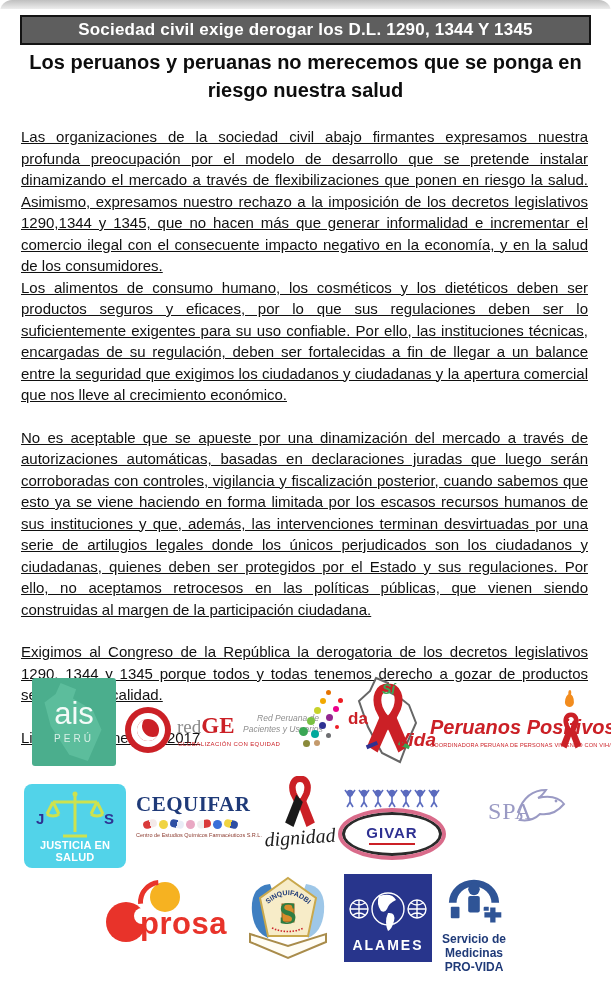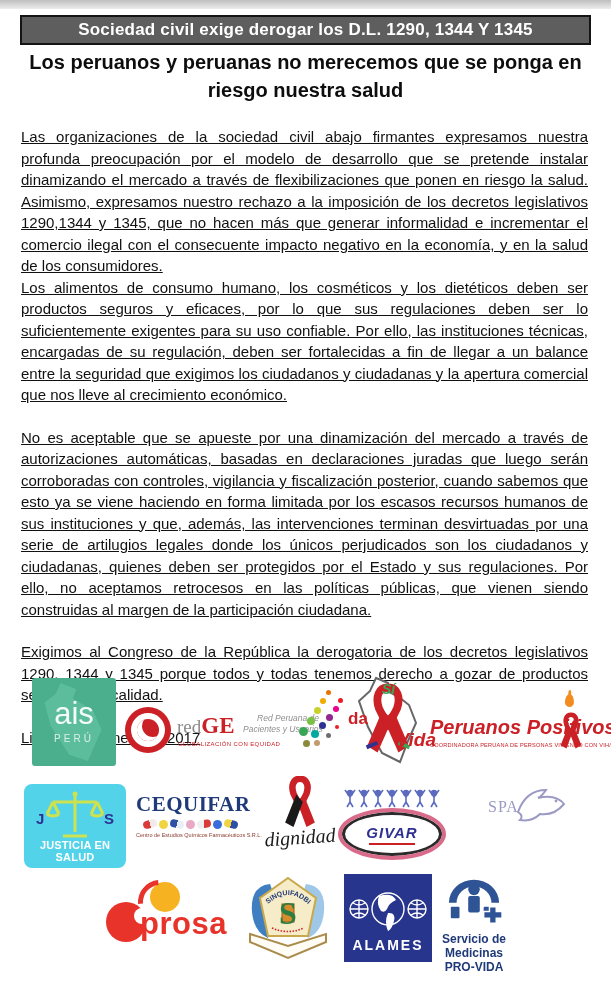--- a/index.html
+++ b/index.html
@@ -1,19 +1,19 @@
 <!DOCTYPE html>
 <html><head>
 <meta charset="utf-8">
 <style>
   html,body { margin:0; padding:0; background:#ffffff; }
   .page {
     position:relative; width:611px; height:999px; margin:0 auto;
     background:#ffffff; overflow:hidden;
-    font-family:"Liberation Sans", sans-serif; color:#111;
+    font-family:"Liberation Sans", sans-serif; color:#111;border-radius:12px;
   }
   .top-edge {
     position:absolute; left:0; top:0; width:611px; height:9px;
     background:linear-gradient(#bfbfbf,#ededed);
   }
   .banner {
     position:absolute; left:20px; top:15px; width:567px; height:26px;
     background:#5e5e5e; border:2px solid #141414;
     display:flex; align-items:center; justify-content:center;
   }
@@ -103,28 +103,28 @@
   .dg-ribbon { display:block; margin:0 auto; }
   .dg-label { display:block; margin-top:-2px; font-family:"Liberation Serif", serif; font-style:italic;
     font-size:20px; color:#1a1a1a; transform:rotate(-4deg); }
 
   
   .givar { left:338px; top:788px; width:108px; height:78px; }
   .gv-figs { display:block; margin:0 auto; }
   .gv-eye { position:relative; margin-top:0; width:100px; height:44px; border-radius:50%;
     border:4px solid #d96b8a; box-shadow:inset 0 0 0 3px #2b2b2b; background:#fff;
     display:flex; flex-direction:column; align-items:center; justify-content:center; }
-  .gv-label { font-weight:bold; font-style:italic; font-size:15px; color:#2e3192; letter-spacing:1px; }
+  .gv-label { font-weight:bold; font-size:15px; color:#2e3192; letter-spacing:1px; }
   .gv-tagbar { width:46px; height:2px; background:#cb2026; margin-top:2px; }
 
   
   .spa { left:474px; top:784px; width:100px; height:84px; text-align:center; }
   .spa-top { position:relative; height:44px; }
   .spa-abbr { position:absolute; left:14px; top:14px; font-family:"Liberation Serif", serif;
-    font-size:16px; letter-spacing:1px; color:#9a9ac4; }
+    font-size:24px; letter-spacing:1px; color:#9a9ac4; }
   .spa-dove { position:absolute; right:6px; top:0; }
   .spa-label { font-size:11px; line-height:13px; color:#8a8a8a; }
 
   
   .prosa { left:98px; top:880px; width:142px; height:88px; }
   .pr-c1 { position:absolute; left:8px; top:22px; width:40px; height:40px; border-radius:50%; background:#e8332a; }
   .pr-c1::after { content:""; position:absolute; right:-4px; top:6px; width:16px; height:16px; border-radius:50%; background:#fff; }
   .pr-c2 { position:absolute; left:52px; top:2px; width:30px; height:30px; border-radius:50%; background:#f6b221; }
   .pr-sw { position:absolute; left:40px; top:0; width:34px; height:34px; border:5px solid transparent;
     border-left-color:#e8332a; border-radius:50%; transform:rotate(40deg); }

